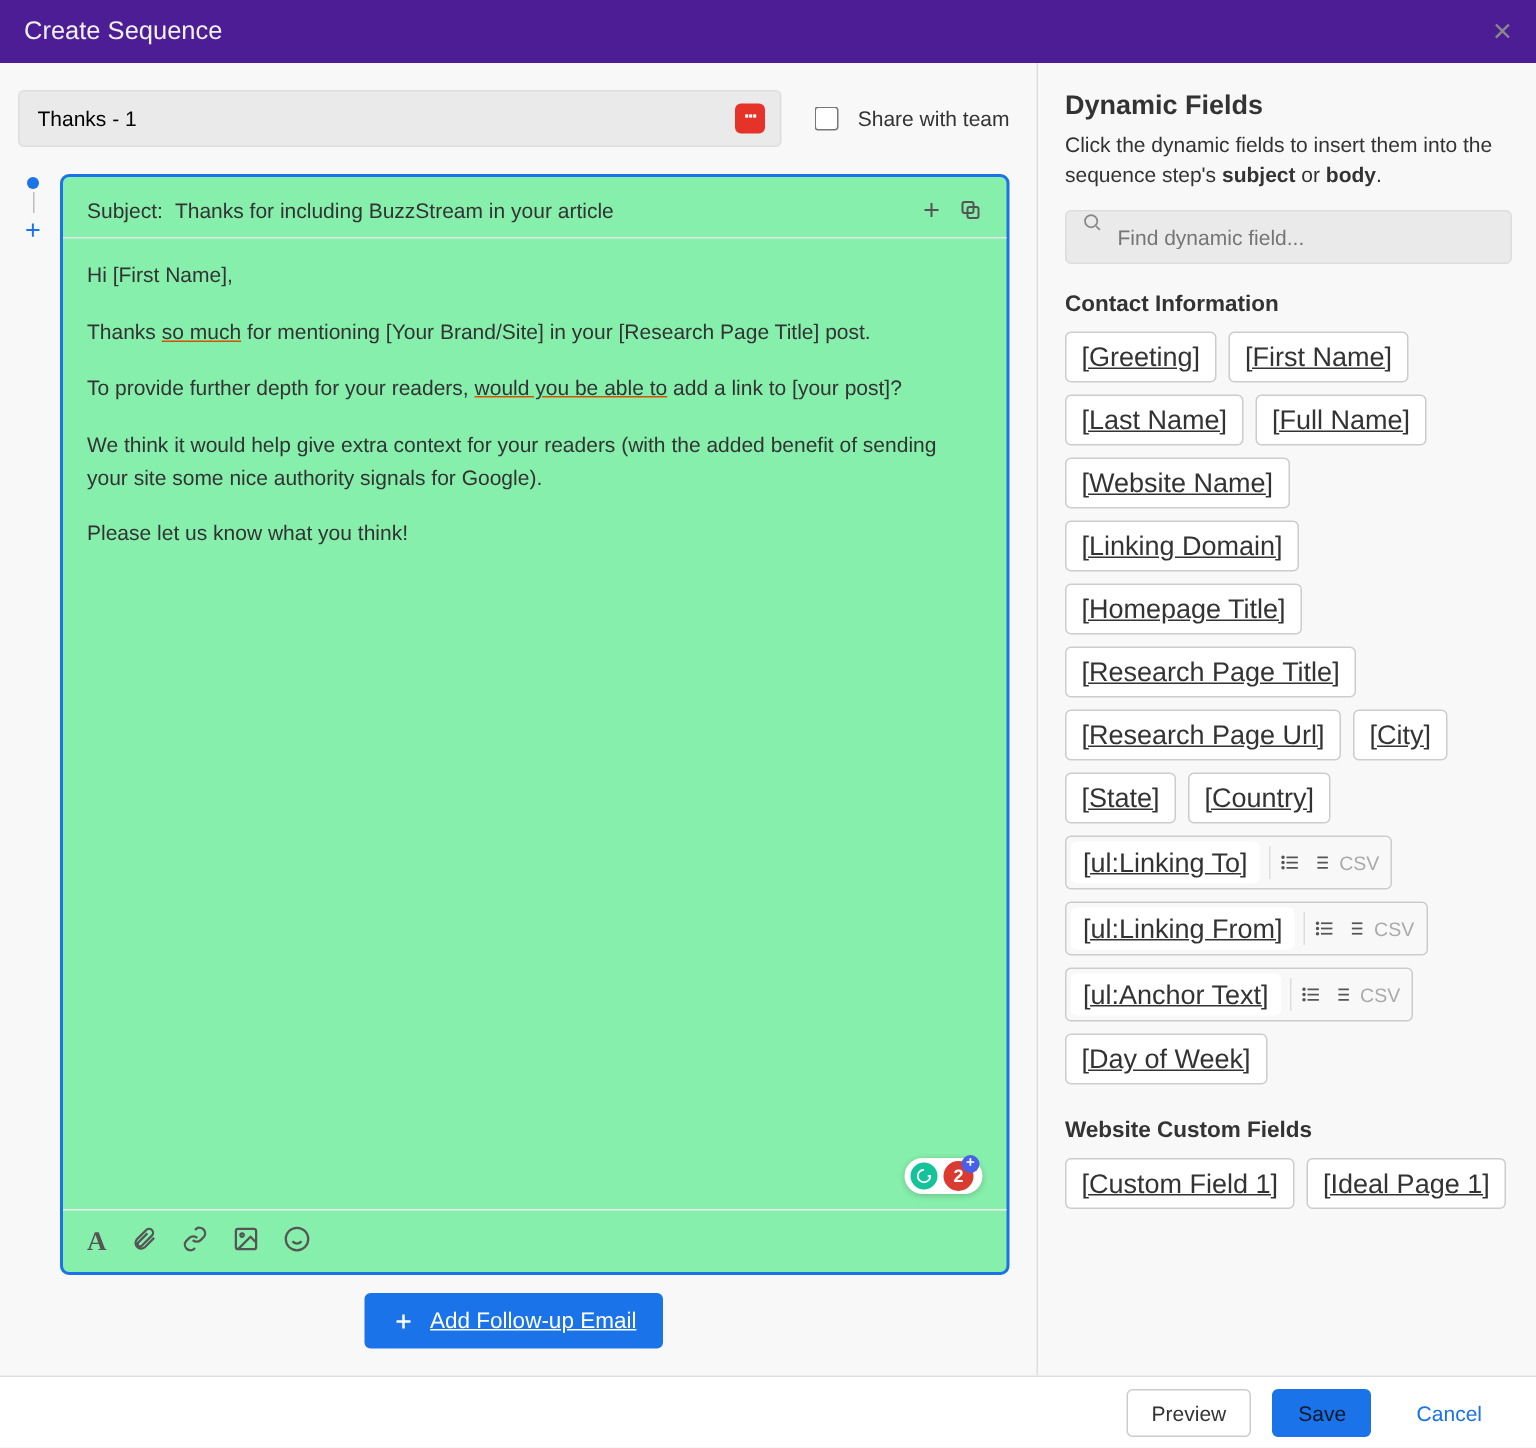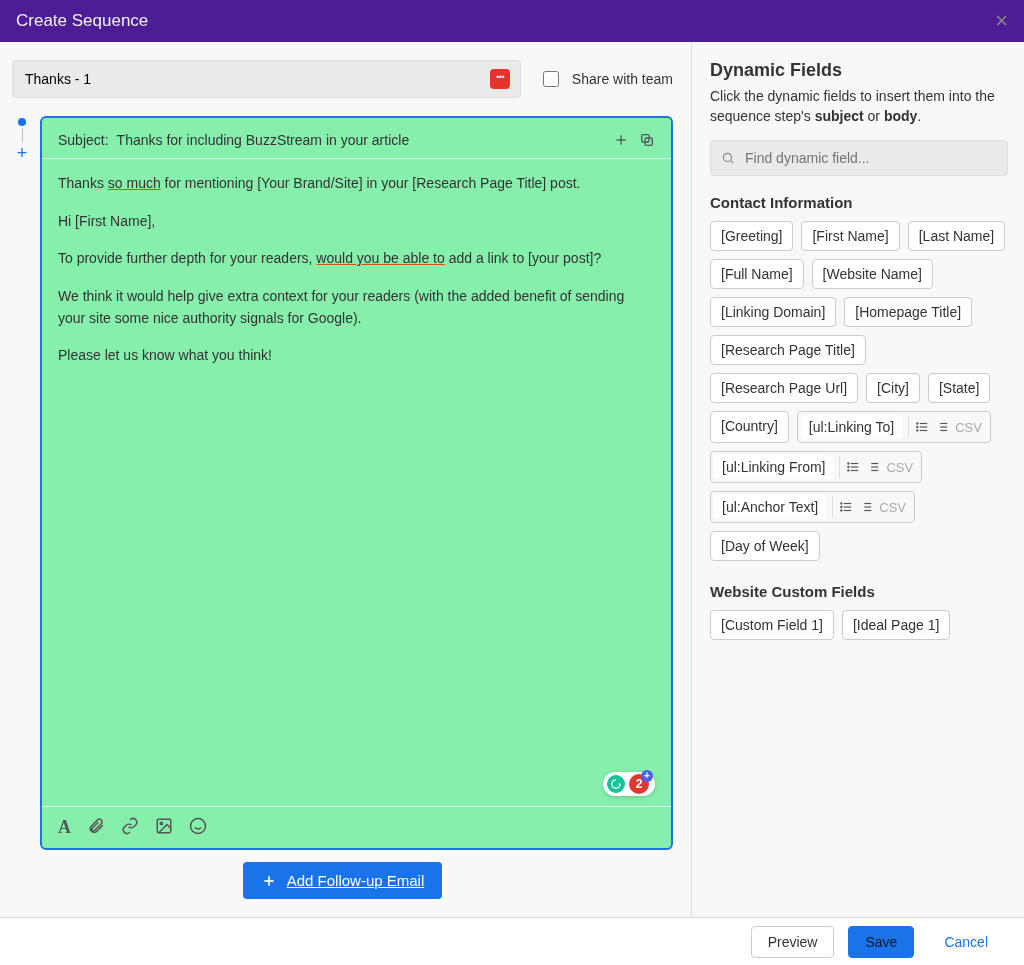--- a/index.html
+++ b/index.html
@@ -236,21 +236,20 @@
     line-height: 1.4;
     margin-bottom: 14px;
   }
   .hint b { font-weight: 700; }
   .search-field {
     background: #eaeaea;
     border: 1px solid #ddd;
     border-radius: 4px;
     height: 36px;
     display: flex;
-    align-items: center;
     padding: 0 10px;
     gap: 8px;
     margin-bottom: 18px;
   }
   .search-field input {
     flex: 1;
     background: transparent;
     border: none;
     outline: none;
     font-size: 14px;
@@ -265,24 +264,25 @@
     display: flex;
     flex-wrap: wrap;
     gap: 8px 8px;
     margin-bottom: 22px;
   }
   .chip {
     border: 1px solid #ccc;
     background: #fff;
     border-radius: 4px;
     padding: 7px 10px;
-    font-size: 14px;
+    font-size: 18px;
     cursor: pointer;
     color: #333;
     line-height: 1;
+    text-decoration: underline;
   }
   .chip-row {
     display:flex; align-items:center; gap:6px;
     border: 1px solid #ccc;
     border-radius: 4px;
     padding: 3px 8px 3px 3px;
   }
   .chip-row .chip { border:none; padding:5px 8px; }
   .chip-row .sep { width:1px; height:22px; background:#ddd; }
   .mini-icon { color:#555; display:inline-flex; }
@@ -354,22 +354,22 @@
             <span class="icon-btn">
               <svg width="16" height="16" viewBox="0 0 24 24" fill="none" stroke="currentColor" stroke-width="2">
                   <rect x="9" y="9" width="11" height="11" rx="2"></rect>
                   <rect x="4" y="4" width="11" height="11" rx="2"></rect>
                 </svg>
             </span>
           </div>
         </div>
 
         <div class="body-area">
+          <p>Hi [First Name],</p>
           <p>Thanks <span class="err">so much</span> for mentioning [Your Brand/Site] in your [Research Page Title] post.</p>
-          <p>Hi [First Name],</p>
           <p>To provide further depth for your readers, <span class="err">would you be able to</span> add a link to [your post]?</p>
           <p>We think it would help give extra context for your readers (with the added benefit of sending your site some nice authority signals for Google).</p>
           <p>Please let us know what you think!</p>
 
           <div class="grammarly-pill">
             <span class="gr-dot">
               <svg width="10" height="10" viewBox="0 0 24 24" fill="none" stroke="#fff" stroke-width="3">
                   <path d="M12 2a10 10 0 1 0 10 10h-4"></path>
                   <polyline points="14 6 18 10 22 6" stroke="none"></polyline>
                 </svg>

